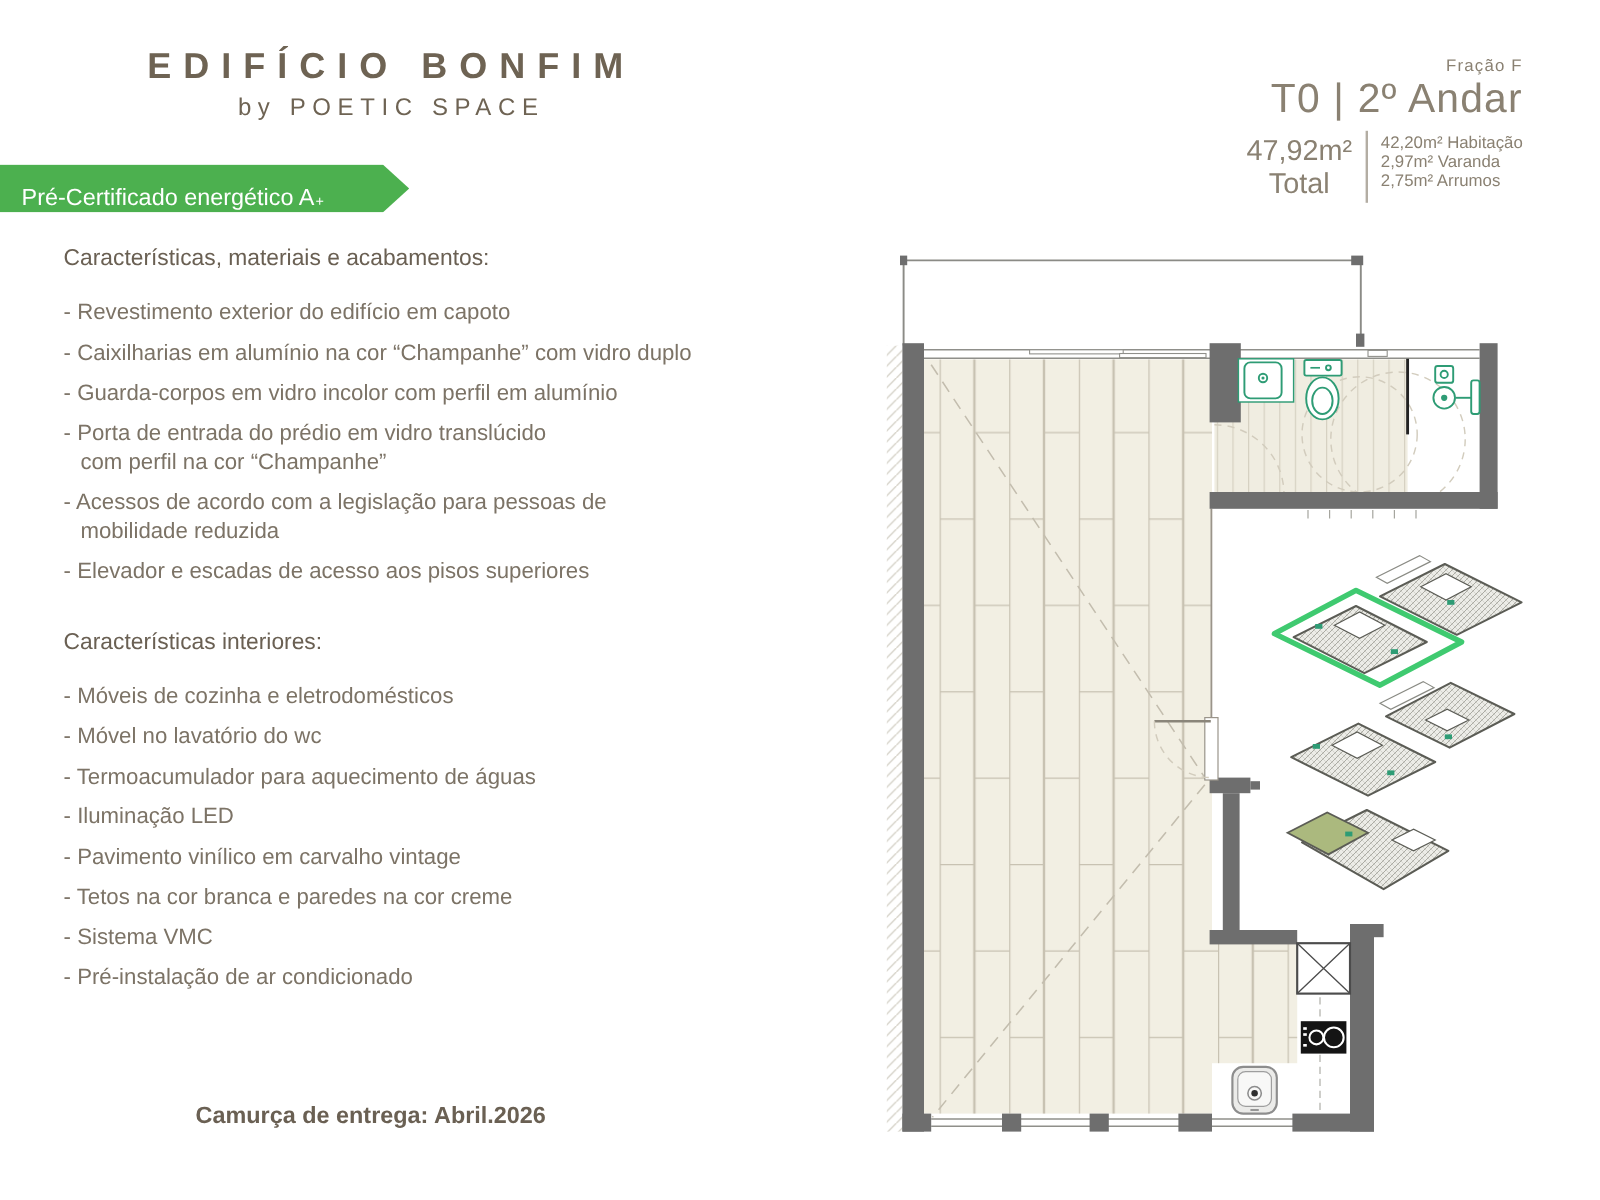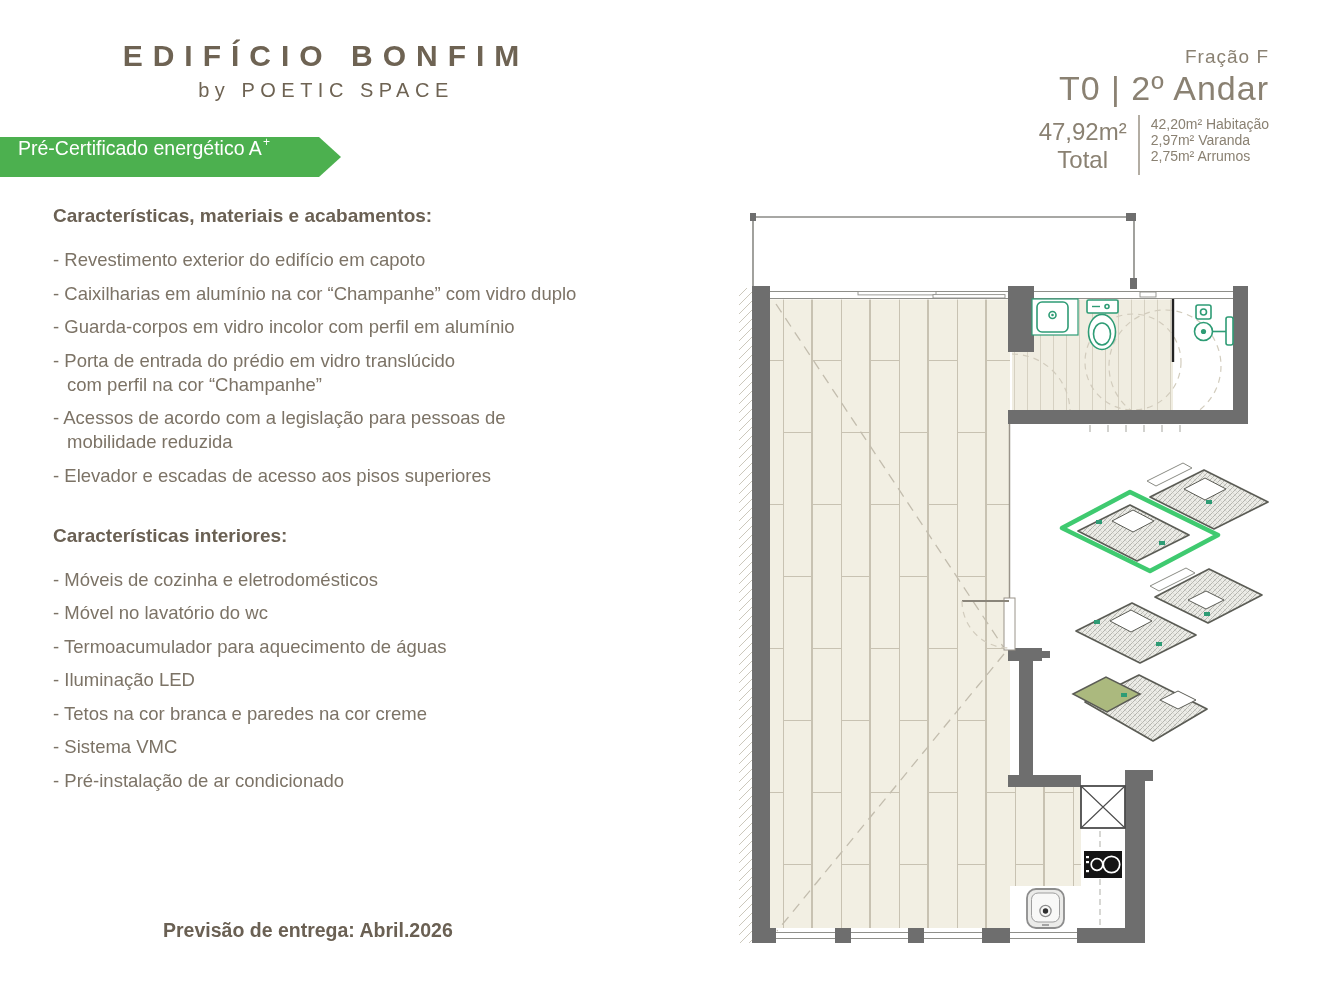--- a/index.html
+++ b/index.html
@@ -8,32 +8,32 @@
     --fixture:#2e9c75; --highlight:#3fca70; --roof:#abb97e;
   }
   *{box-sizing:border-box;margin:0;padding:0}
   html,body{background:#fff}
   .page{position:relative;width:1333px;height:1000px;background:#fff;overflow:hidden;
     font-family:"Liberation Sans",sans-serif;}
   .header{position:absolute;left:88px;top:38px;width:476px;text-align:center;color:var(--title)}
   .header h1{font-size:30px;font-weight:700;letter-spacing:10px;line-height:1.2;white-space:nowrap}
   .header .subtitle{font-size:20px;letter-spacing:5.5px;margin-top:5px;white-space:nowrap}
   .badge{position:absolute;left:0;top:137px;width:341px;height:40px;background:var(--badge);
-    color:#fff;display:flex;align-items:flex-start;padding-left:18px;font-size:19.5px;
+    color:#fff;display:flex;align-items:flex-end;padding-left:18px;font-size:19.5px;
     clip-path:polygon(0 0,calc(100% - 22px) 0,100% 50%,calc(100% - 22px) 100%,0 100%)}
   .badge sup{font-size:12px;margin-left:1px;transform:translateY(-2px)}
   .unit{position:absolute;right:64px;top:46px;text-align:right;color:var(--unit)}
-  .unit .fraction{font-size:19px;letter-spacing:1px}
+  .unit .fraction{font-size:14px;letter-spacing:1px}
   .unit .type{font-size:34px;letter-spacing:1px;margin-top:1px;white-space:nowrap}
   .unit .areas{display:flex;margin-top:7px;gap:11px}
   .unit .total{font-size:24px;line-height:1.18;padding-top:3px;text-align:center}
   .unit .vr{width:2px;background:var(--unit);opacity:.65}
   .unit .lines{font-size:14px;line-height:1.15;text-align:left;padding-top:1px}
   .features{position:absolute;left:53px;top:204px;width:648px;color:var(--body);font-size:18.5px}
-  .features h2{font-size:19px;line-height:24px;font-weight:700;color:var(--heading);margin:0 0 20px}
+  .features h2{font-size:19px;line-height:24px;font-weight:400;color:var(--heading);margin:0 0 20px}
   .features h2.second{margin-top:36px}
   .features ul{list-style:none}
   .features li{margin-bottom:9.5px;line-height:24px;white-space:pre-line;
     padding-left:14px;text-indent:-14px}
   .footer{position:absolute;left:163px;top:919px;font-size:19.5px;font-weight:700;color:var(--heading)}
   .plan-svg{position:absolute;left:738px;top:195px;width:546px;height:775px}
   .wall{fill:var(--wall)}
   .dashA{stroke:#c3bdae;stroke-width:1.3;stroke-dasharray:10 7;fill:none}
   .dashB{stroke:#d2ccbd;stroke-width:1.2;stroke-dasharray:6 5;fill:none}
   .thin{stroke:#8f8f8a;stroke-width:1.2}
@@ -87,27 +87,28 @@
       <li>- Acessos de acordo com a legislação para pessoas de
 mobilidade reduzida</li>
       <li>- Elevador e escadas de acesso aos pisos superiores</li>
     </ul>
     <h2 class="second">Características interiores:</h2>
     <ul>
       <li>- Móveis de cozinha e eletrodomésticos</li>
       <li>- Móvel no lavatório do wc</li>
       <li>- Termoacumulador para aquecimento de águas</li>
       <li>- Iluminação LED</li>
+      <li>- Pavimento vinílico em carvalho vintage</li>
       <li>- Tetos na cor branca e paredes na cor creme</li>
       <li>- Sistema VMC</li>
       <li>- Pré-instalação de ar condicionado</li>
     </ul>
   </div>
 
-  <div class="footer">Previsão de entrega: Abril.2026</div>
+  <div class="footer">Camurça de entrega: Abril.2026</div>
 
   <svg class="plan-svg" viewBox="738 195 546 775">
     <defs>
       <pattern id="planks" width="58" height="288" patternUnits="userSpaceOnUse">
         <rect width="58" height="288" style="fill:var(--floor)"></rect>
         <g style="stroke:var(--floor-line);stroke-width:1;fill:none">
           <path d="M0.5 0 V288 M29.5 0 V288 M57.5 0 V288"></path>
           <path d="M0.5 72.5 H29.5 M0.5 216.5 H29.5"></path>
           <path d="M29.5 0.5 H57.5 M29.5 144.5 H57.5"></path>
         </g>

